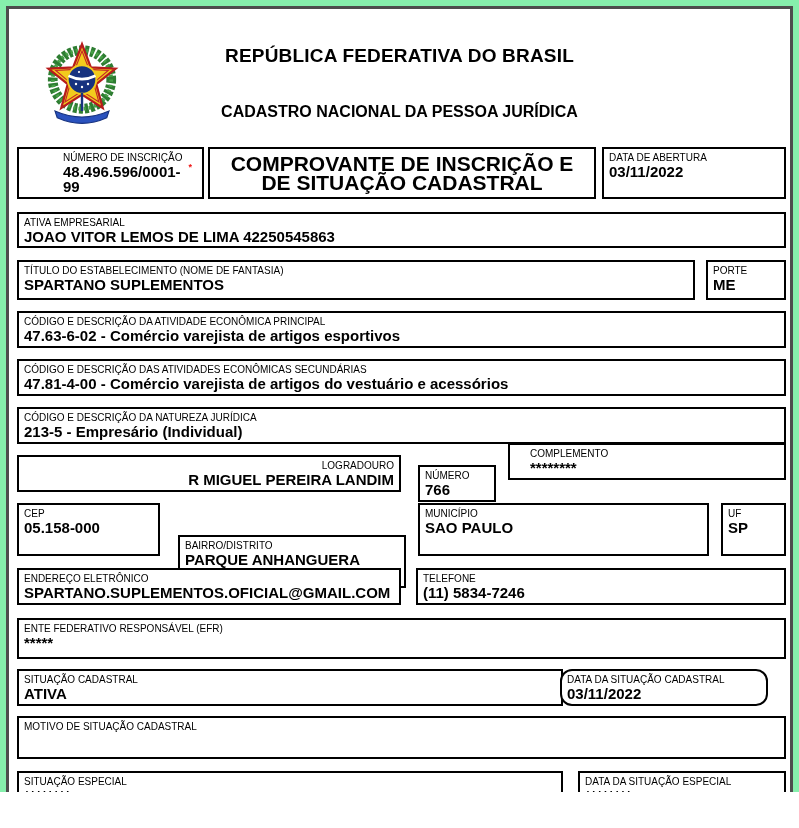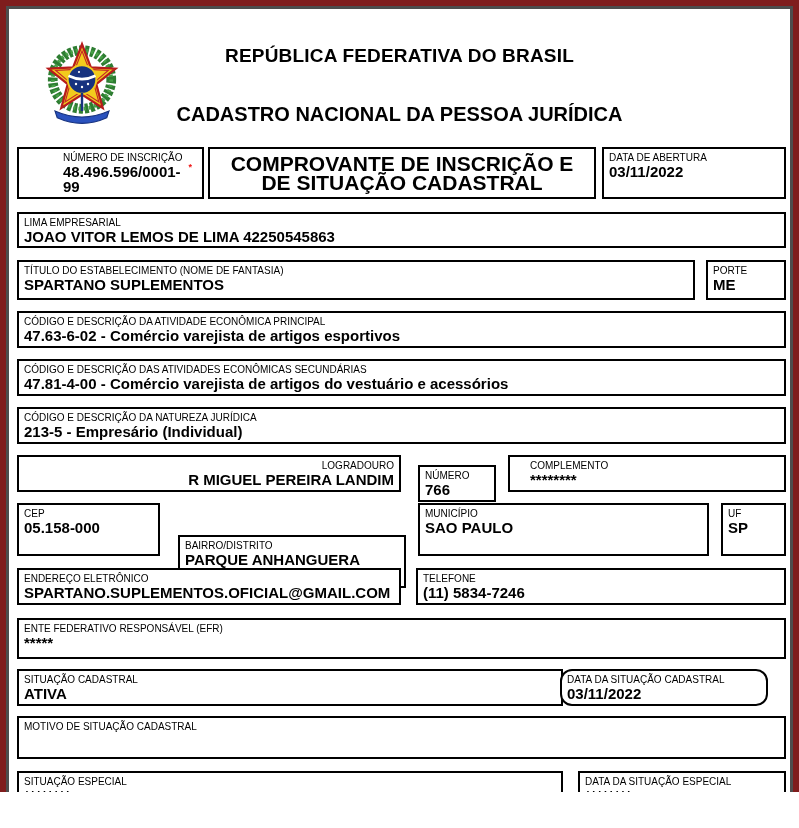--- a/index.html
+++ b/index.html
@@ -6,21 +6,21 @@
     margin: 0;
     padding: 0;
     background: #ffffff;
     font-family: "Liberation Sans", "DejaVu Sans", sans-serif;
     -webkit-font-smoothing: antialiased;
   }
   .page {
     position: relative;
     width: 799px;
     height: 792px;
-    background: #7f1d1d;
+    background: #86efac;
     overflow: hidden;
   }
   .doc-frame {
     position: absolute;
     left: 6px; top: 6px;
     width: 787px; height: 810px;
     border: 3px solid #4d4d4d;
     border-bottom: 5px solid #2b2b2b;
     box-sizing: border-box;
     background: #ffffff;
@@ -33,21 +33,21 @@
     font-size: 19px;
     font-weight: bold;
     color: #000;
     letter-spacing: 0.2px;
   }
   .header-title2 {
     position: absolute;
     left: 0; top: 94px;
     width: 100%;
     text-align: center;
-    font-size: 20px;
+    font-size: 16px;
     font-weight: bold;
     color: #000;
   }
   .emblem {
     position: absolute;
     left: 28px; top: 30px;
     width: 90px; height: 90px;
   }
   .fbox {
     position: absolute;
@@ -122,21 +122,21 @@
     </div>
     <div class="fbox center-title" style="left:199px;top:138px;width:388px;height:52px;">
       <span>COMPROVANTE DE INSCRIÇÃO E DE SITUAÇÃO CADASTRAL</span>
     </div>
     <div class="fbox" style="left:593px;top:138px;width:184px;height:52px;">
       <span class="lbl">DATA DE ABERTURA</span>
       <span class="val">03/11/2022</span>
     </div>
 
     <div class="fbox" style="left:8px;top:203px;width:769px;height:36px;">
-      <span class="lbl">LIMA EMPRESARIAL</span>
+      <span class="lbl">ATIVA EMPRESARIAL</span>
       <span class="val">JOAO VITOR LEMOS DE LIMA 42250545863</span>
     </div>
 
     <div class="fbox" style="left:697px;top:251px;width:80px;height:40px;">
       <span class="lbl">PORTE</span>
       <span class="val">ME</span>
     </div>
     <div class="fbox" style="left:8px;top:251px;width:678px;height:40px;">
       <span class="lbl">TÍTULO DO ESTABELECIMENTO (NOME DE FANTASIA)</span>
       <span class="val">SPARTANO SUPLEMENTOS</span>
@@ -158,21 +158,21 @@
     </div>
 
     <div class="fbox" style="left:8px;top:446px;width:384px;height:37px;text-align:right;">
       <span class="lbl">LOGRADOURO</span>
       <span class="val">R MIGUEL PEREIRA LANDIM</span>
     </div>
     <div class="fbox" style="left:409px;top:456px;width:78px;height:37px;">
       <span class="lbl">NÚMERO</span>
       <span class="val">766</span>
     </div>
-    <div class="fbox" style="left:499px;top:446px;width:278px;height:37px;padding-left:20px;">
+    <div class="fbox" style="left:499px;top:434px;width:278px;height:37px;padding-left:20px;">
       <span class="lbl">COMPLEMENTO</span>
       <span class="val">********</span>
     </div>
 
     <div class="fbox" style="left:8px;top:494px;width:143px;height:53px;">
       <span class="lbl">CEP</span>
       <span class="val">05.158-000</span>
     </div>
     <div class="fbox" style="left:169px;top:494px;width:228px;height:53px;margin-top:32px;">
       <span class="lbl">BAIRRO/DISTRITO</span>

